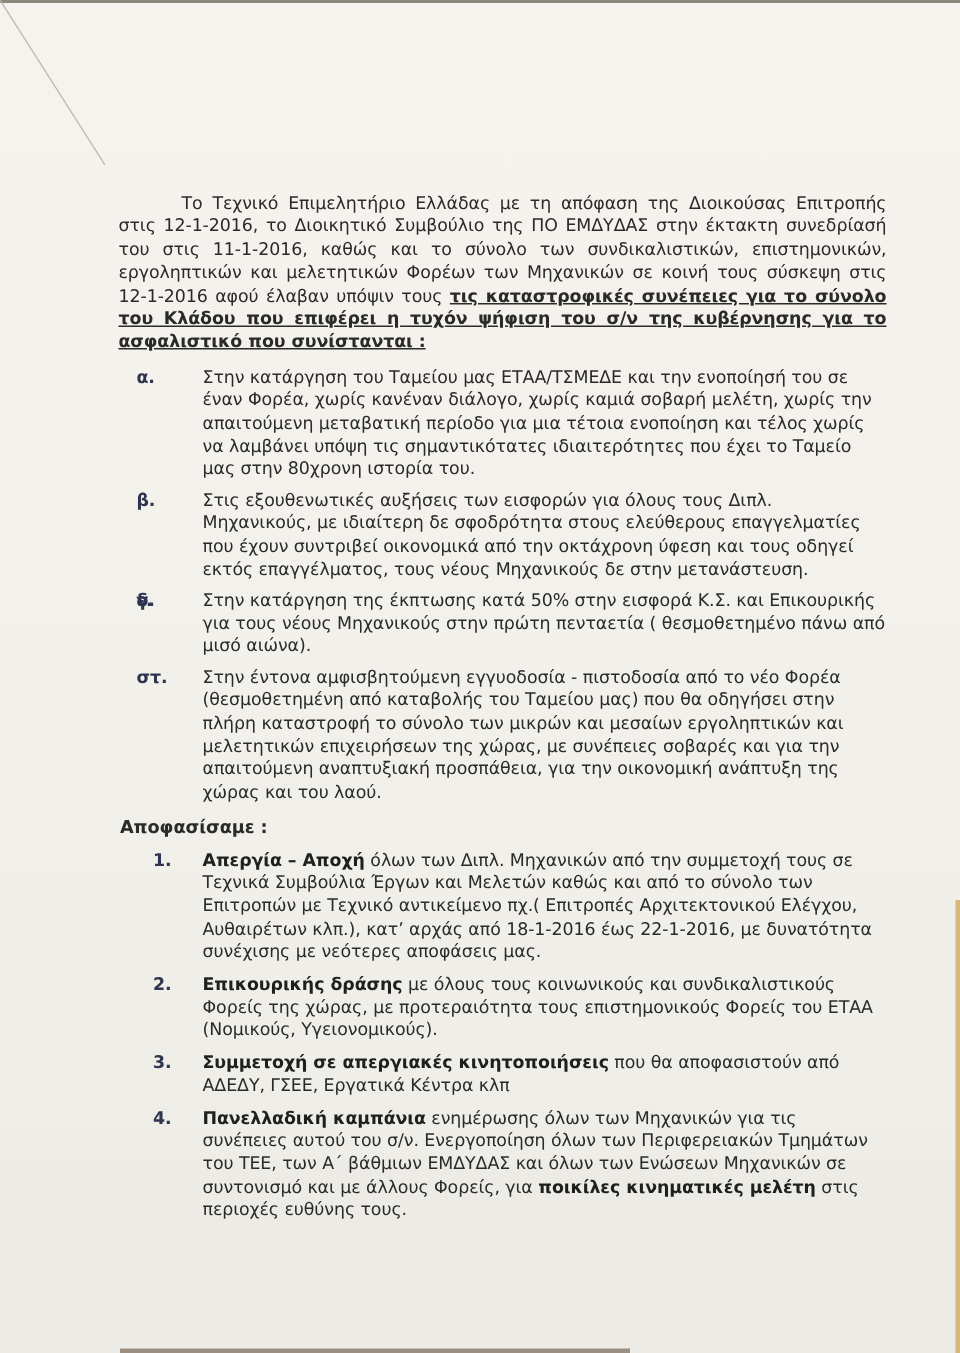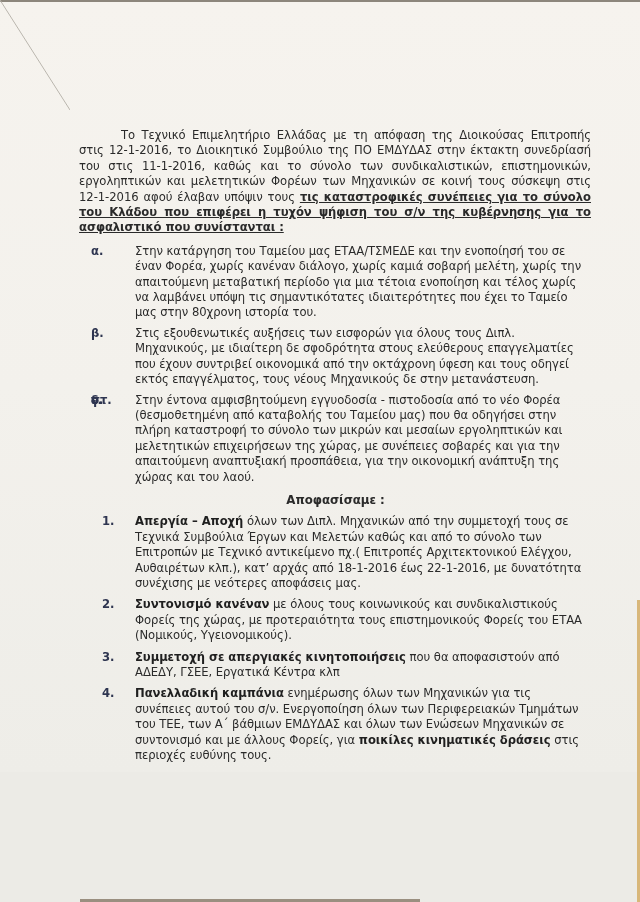--- a/index.html
+++ b/index.html
@@ -31,21 +31,21 @@
       font-size: 11.6px; line-height: 15.4px;
       letter-spacing: -0.05px;
     }
     .intro { text-align: justify; text-indent: 42px; margin: 0; }
     .intro .u-bold { font-weight: bold; text-decoration: underline; }
     .items { margin-top: 8px; }
     .item { position: relative; padding-left: 56px; margin-bottom: 5px; text-align: left; }
     .item .label {
       position: absolute; left: 12px; top: 0; font-weight: bold; color: #2e3550;
     }
-    .heading { font-weight: bold; margin: 8px 0 6px 1px; font-size: 11.8px; text-align: center; }
+    .heading { font-weight: bold; margin: 8px 0 6px 1px; font-size: 11.8px; }
     .num-item { position: relative; padding-left: 56px; margin-bottom: 6px; }
     .num-item .label { position: absolute; left: 23px; top: 0; font-weight: bold; color: #2e3550; }
     .b { font-weight: bold; color: #1f1f1f; margin-top: 24px; }
   </style>
 </head>
 <body>
 
 <div class="page">
   <div class="top-edge"></div>
   <div class="fold-line"></div>
@@ -65,42 +65,43 @@
         <span>Στις εξουθενωτικές αυξήσεις των εισφορών για όλους τους Διπλ. Μηχανικούς, με ιδιαίτερη δε σφοδρότητα στους ελεύθερους επαγγελματίες που έχουν συντριβεί οικονομικά από την οκτάχρονη ύφεση και τους οδηγεί εκτός επαγγέλματος, τους νέους Μηχανικούς δε στην μετανάστευση.</span>
       </div>
       <div class="item">
         <span class="label">γ.</span>
       </div>
       <div class="item">
         <span class="label">δ.</span>
       </div>
       <div class="item">
         <span class="label">ε.</span>
+        <span>Στην κατάργηση της έκπτωσης κατά 50% στην εισφορά Κ.Σ. και Επικουρικής για τους νέους Μηχανικούς στην πρώτη πενταετία ( θεσμοθετημένο πάνω από μισό αιώνα).</span>
       </div>
       <div class="item">
         <span class="label">στ.</span>
         <span>Στην έντονα αμφισβητούμενη εγγυοδοσία - πιστοδοσία από το νέο Φορέα (θεσμοθετημένη από καταβολής του Ταμείου μας) που θα οδηγήσει στην πλήρη καταστροφή το σύνολο των μικρών και μεσαίων εργοληπτικών και μελετητικών επιχειρήσεων της χώρας, με συνέπειες σοβαρές και για την απαιτούμενη αναπτυξιακή προσπάθεια, για την οικονομική ανάπτυξη της χώρας και του λαού.</span>
       </div>
     </div>
 
     <div class="heading">Αποφασίσαμε :</div>
 
     <div>
       <div class="num-item">
         <span class="label">1.</span>
         <span class="b">Απεργία – Αποχή</span><span> όλων των Διπλ. Μηχανικών από την συμμετοχή τους σε Τεχνικά Συμβούλια Έργων και Μελετών καθώς και από το σύνολο των Επιτροπών με Τεχνικό αντικείμενο πχ.( Επιτροπές Αρχιτεκτονικού Ελέγχου, Αυθαιρέτων κλπ.), κατ’ αρχάς από 18-1-2016 έως 22-1-2016, με δυνατότητα συνέχισης με νεότερες αποφάσεις μας.</span>
       </div>
       <div class="num-item">
         <span class="label">2.</span>
-        <span class="b">Συντονισμό κανέναν</span><span> με όλους τους κοινωνικούς και συνδικαλιστικούς Φορείς της χώρας, με προτεραιότητα τους επιστημονικούς Φορείς του ΕΤΑΑ (Νομικούς, Υγειονομικούς).</span>
+        <span class="b">Επικουρικής δράσης</span><span> με όλους τους κοινωνικούς και συνδικαλιστικούς Φορείς της χώρας, με προτεραιότητα τους επιστημονικούς Φορείς του ΕΤΑΑ (Νομικούς, Υγειονομικούς).</span>
       </div>
       <div class="num-item">
         <span class="label">3.</span>
         <span class="b">Συμμετοχή σε απεργιακές κινητοποιήσεις</span><span> που θα αποφασιστούν από ΑΔΕΔΥ, ΓΣΕΕ, Εργατικά Κέντρα κλπ</span>
       </div>
       <div class="num-item">
         <span class="label">4.</span>
-        <span class="b">Πανελλαδική καμπάνια</span><span> ενημέρωσης όλων των Μηχανικών για τις συνέπειες αυτού του σ/ν. Ενεργοποίηση όλων των Περιφερειακών Τμημάτων του ΤΕΕ, των Α΄ βάθμιων ΕΜΔΥΔΑΣ και όλων των Ενώσεων Μηχανικών σε συντονισμό και με άλλους Φορείς, για </span><span class="b">ποικίλες κινηματικές  δράσεις</span><span> στις περιοχές ευθύνης τους.</span>
+        <span class="b">Πανελλαδική καμπάνια</span><span> ενημέρωσης όλων των Μηχανικών για τις συνέπειες αυτού του σ/ν. Ενεργοποίηση όλων των Περιφερειακών Τμημάτων του ΤΕΕ, των Α΄ βάθμιων ΕΜΔΥΔΑΣ και όλων των Ενώσεων Μηχανικών σε συντονισμό και με άλλους Φορείς, για </span><span class="b">ποικίλες κινηματικές  μελέτη</span><span> στις περιοχές ευθύνης τους.</span>
       </div>
     </div>
 
   </div>
 </div>
 
 </body></html>

